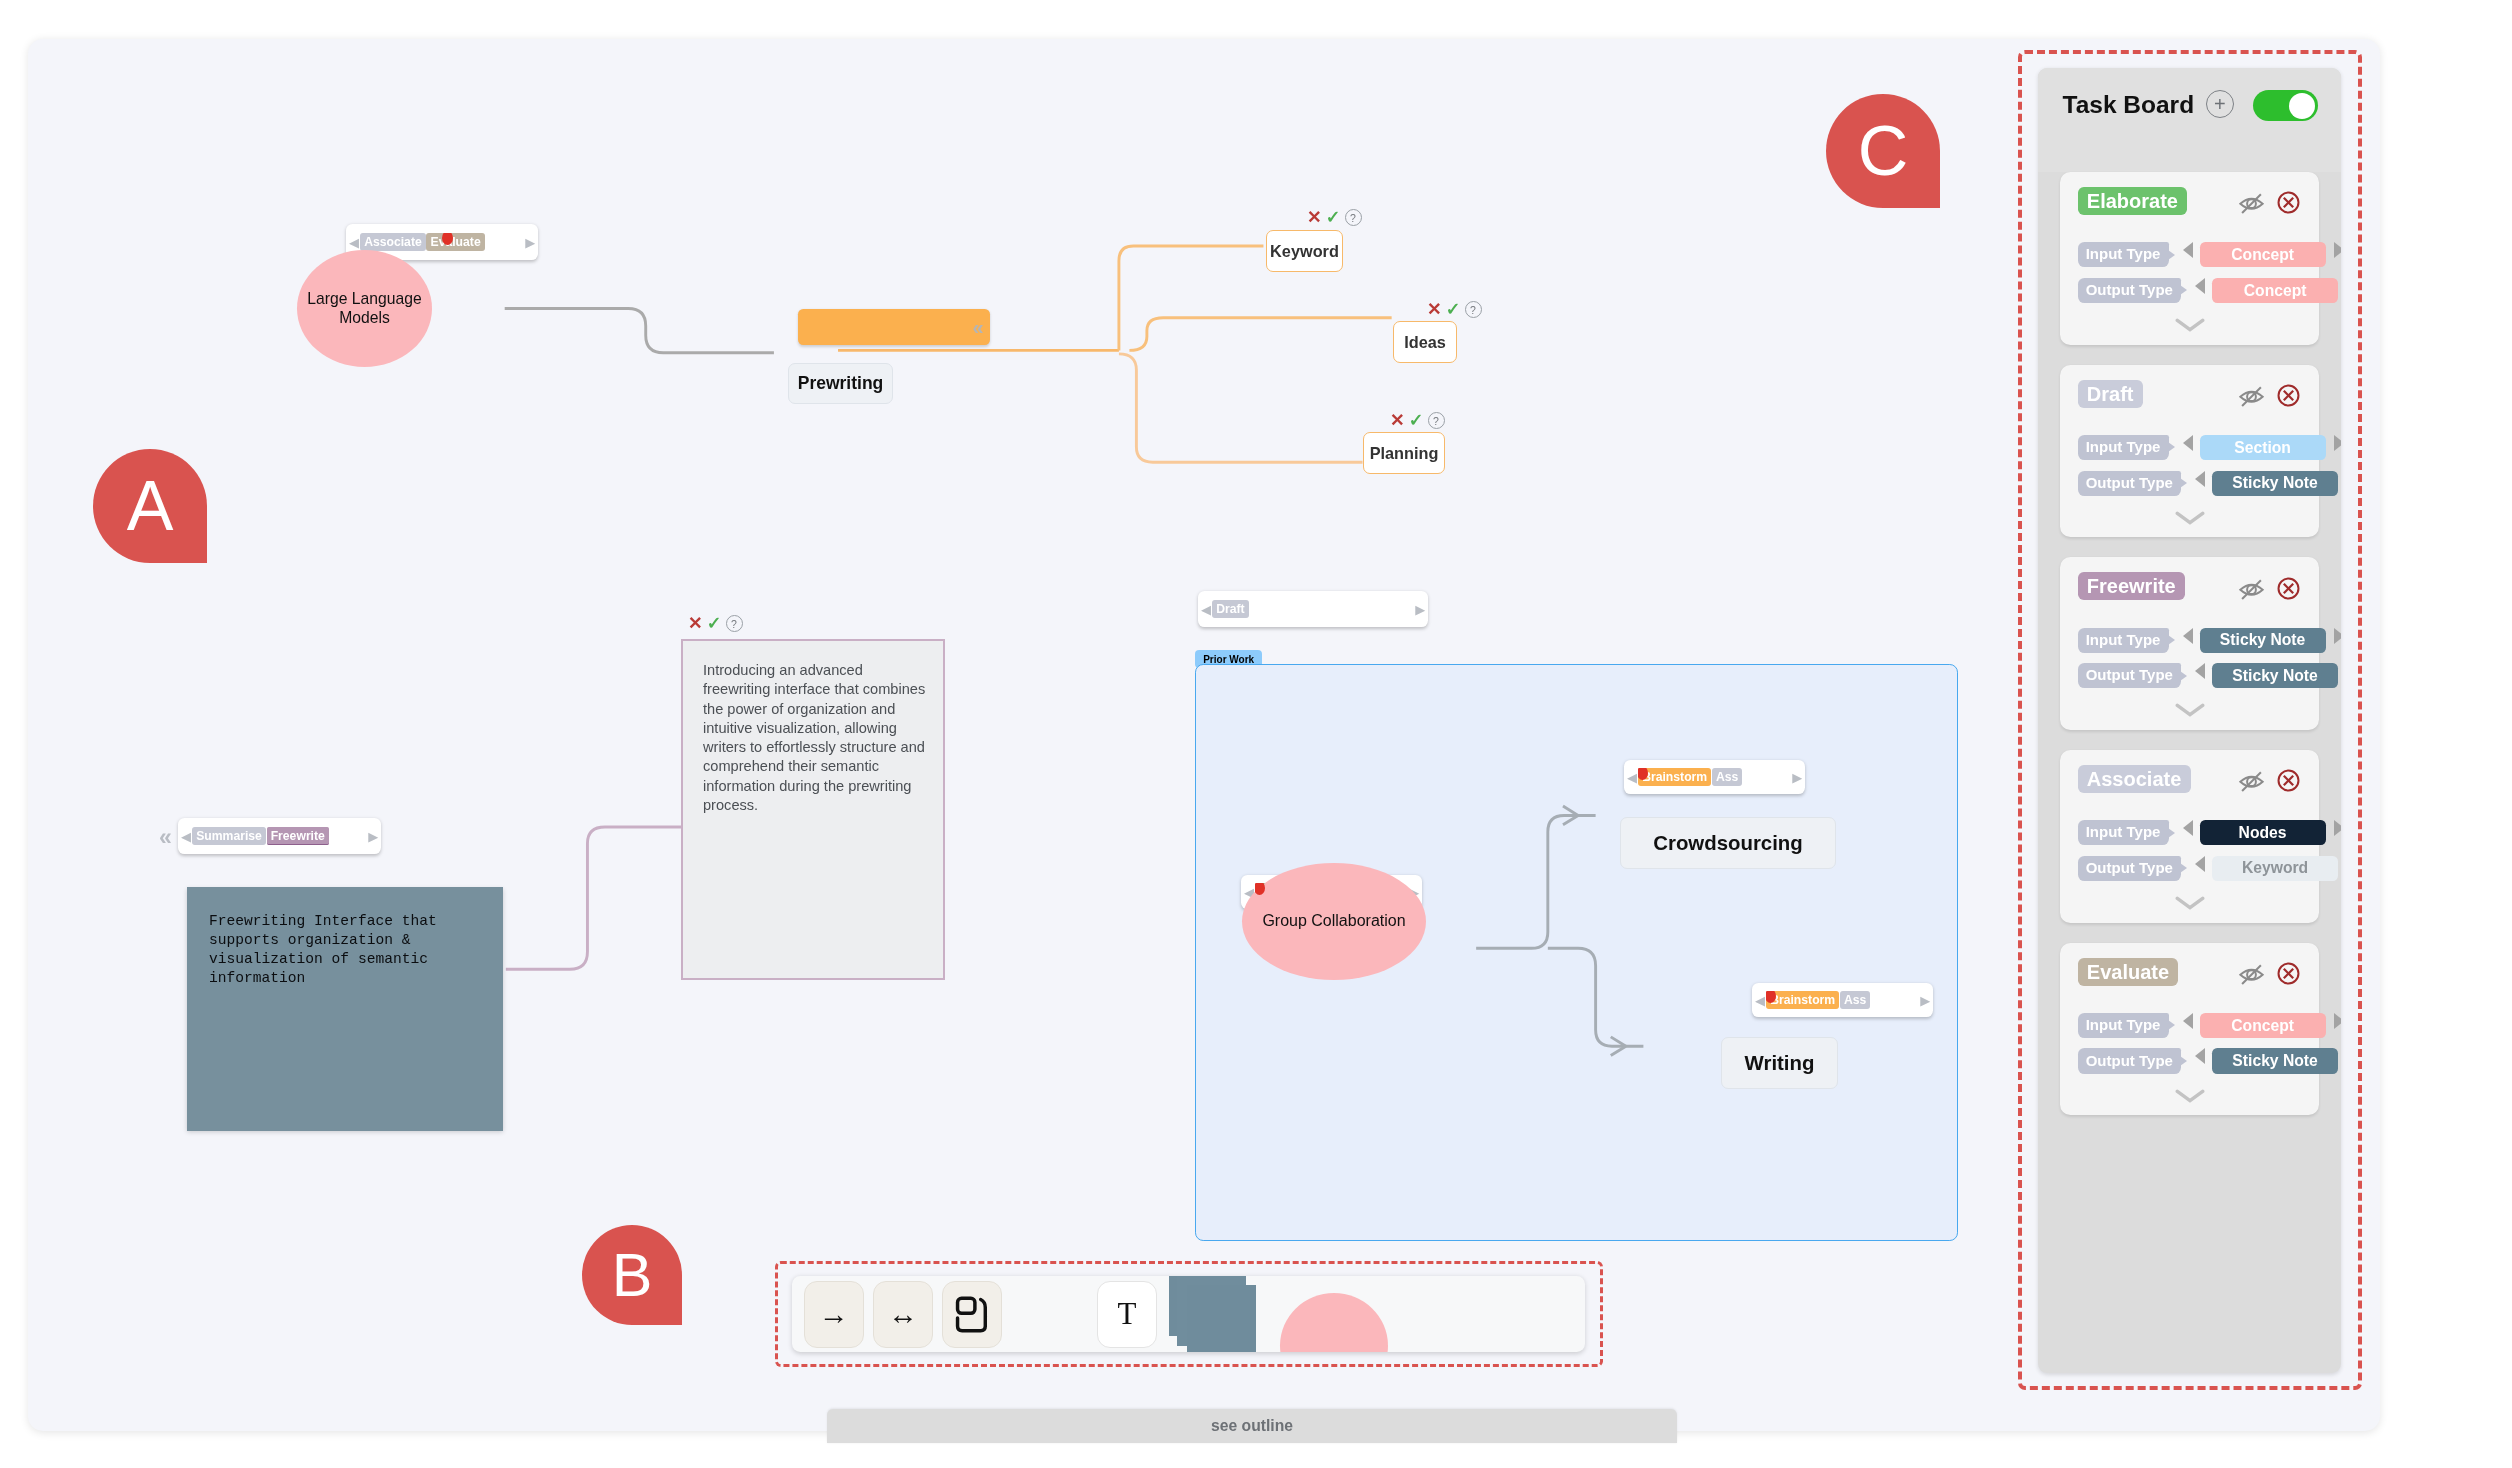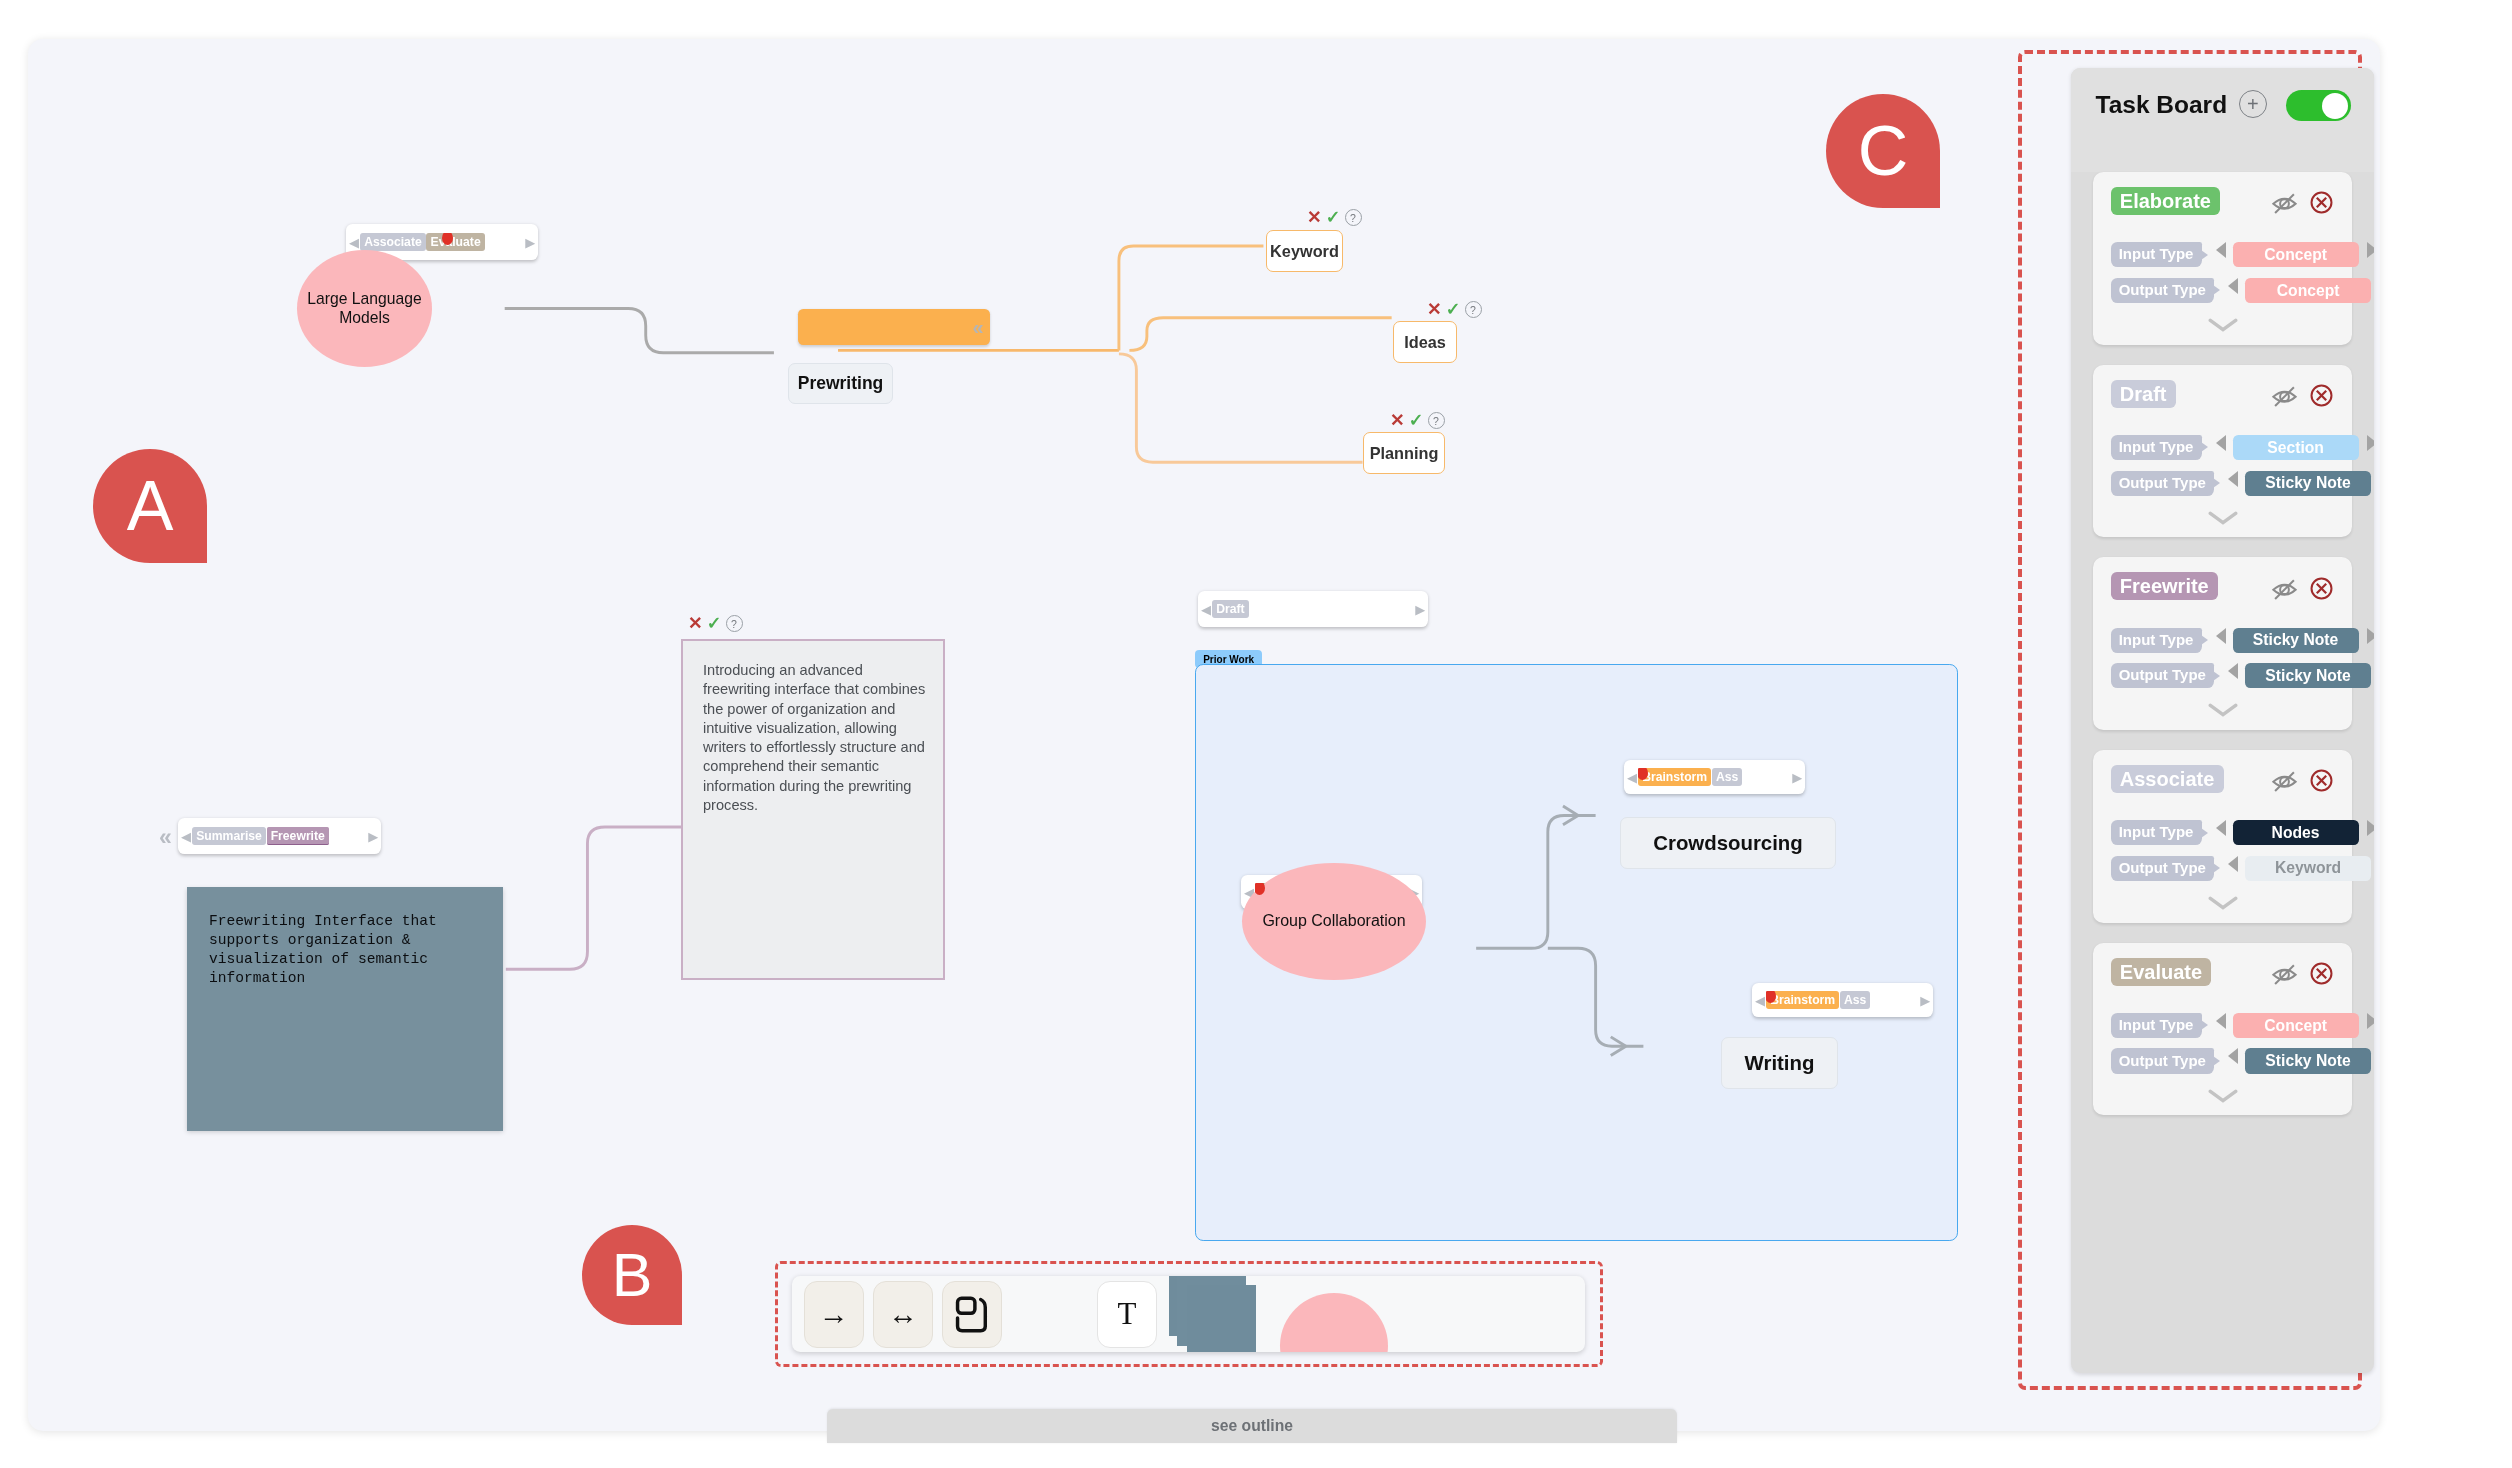--- a/index.html
+++ b/index.html
@@ -391,21 +391,21 @@
       <div style="position:absolute;left:11.7px;top:11.7px;width:108px;height:105px;background:#fbb7bb;border-radius:50%;"></div>
     </div>
   </div>
 
   <div class="outline-bar" style="left:799px;top:1358px;width:850px;height:34px;">
     <span>see outline</span>
   </div>
 
   <div class="board-dash" style="left:1990px;top:10.5px;width:344px;height:1340px;"></div>
 
-  <div class="board" style="left:2010px;top:29px;width:303px;height:1305px;margin-left:33px;">
+  <div class="board" style="left:2010px;top:29px;width:303px;height:1305px;">
     <div class="board-head">
       <span class="board-title">Task Board</span>
       <span class="plus-icon">
         <span>+</span>
       </span>
       <span class="toggle">
         <span class="knob"></span>
       </span>
     </div>
 

